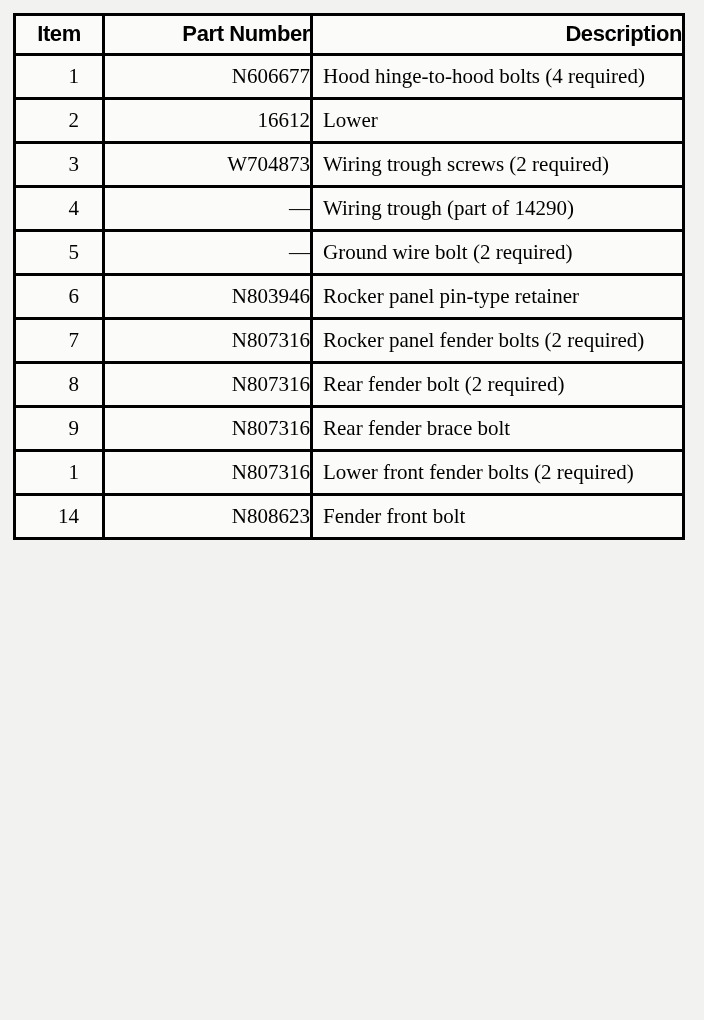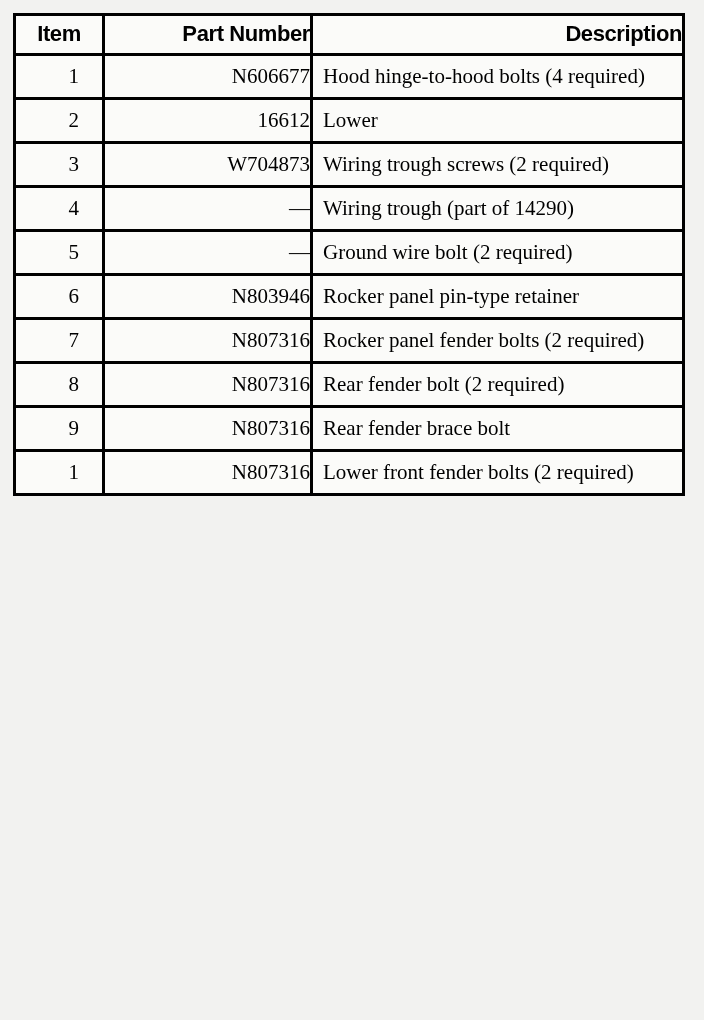--- a/index.html
+++ b/index.html
@@ -144,15 +144,20 @@
         <tr>
           <td class="cell-item">9</td>
           <td class="cell-part">N807316</td>
           <td class="cell-description">Rear fender brace bolt</td>
         </tr>
         <tr>
           <td class="cell-item">1</td>
           <td class="cell-part">N807316</td>
           <td class="cell-description">Lower front fender bolts (2 required)</td>
         </tr>
+        <tr>
+          <td class="cell-item">14</td>
+          <td class="cell-part">N808623</td>
+          <td class="cell-description">Fender front bolt</td>
+        </tr>
       </tbody>
   </table>
 </div>
 
 </body></html>

